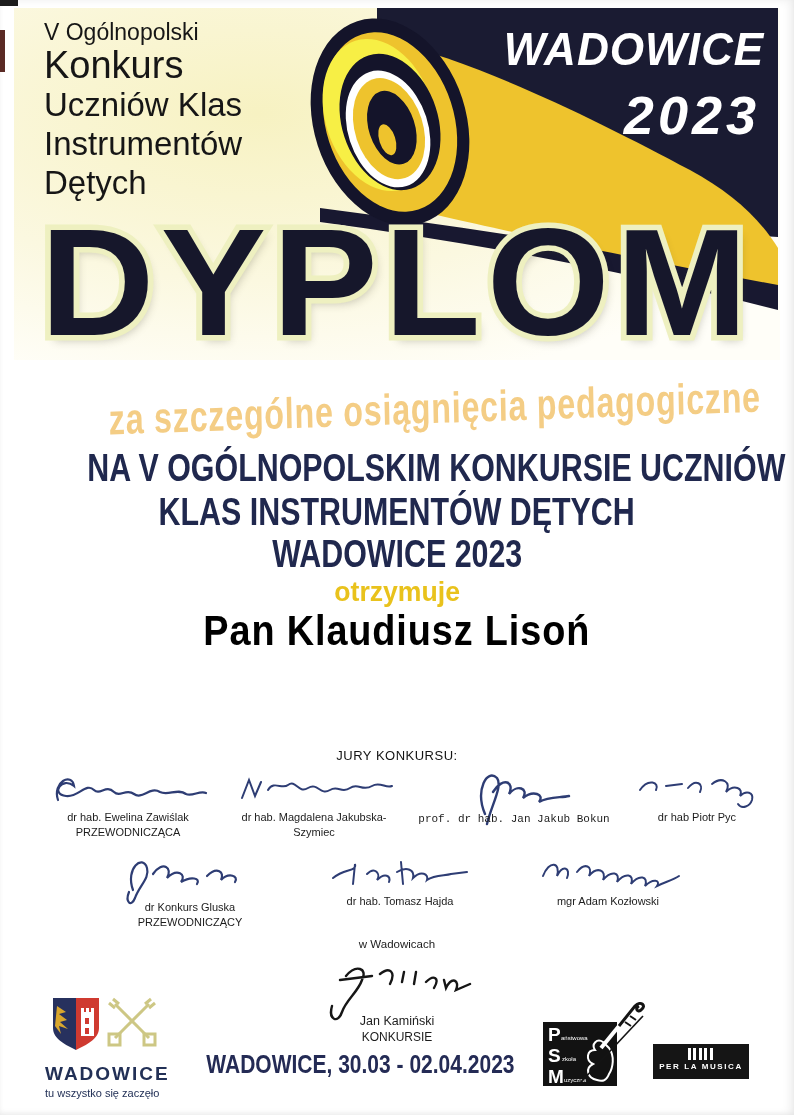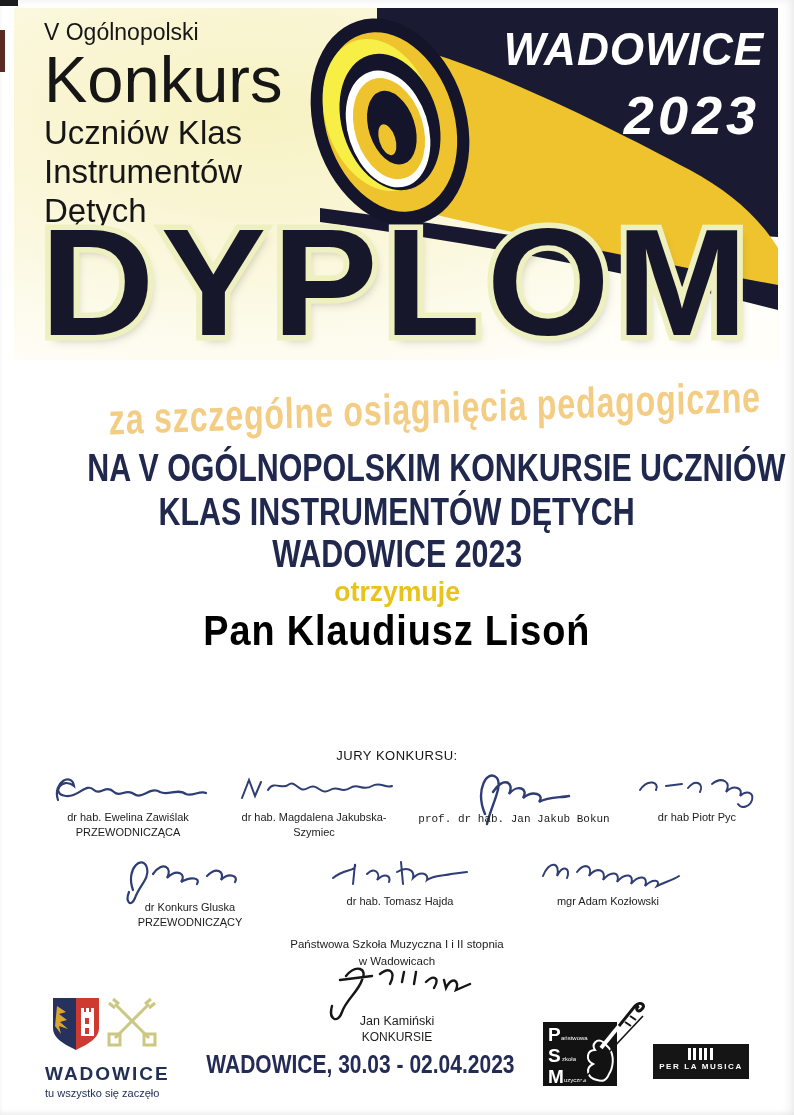--- a/index.html
+++ b/index.html
@@ -13,21 +13,21 @@
   .scan-sliver{position:absolute;left:0;top:30px;width:5px;height:42px;background:#5a2a24;}
 
   
   .header-bg{
     position:absolute;left:14px;top:8px;width:766px;height:352px;
     background:radial-gradient(ellipse at 32% 30%, #f7f2c2 0%, #fbf8e0 48%, #fffef8 80%);
   }
   .header-art{position:absolute;left:0;top:0;pointer-events:none;}
   .comp-title{position:absolute;left:44px;top:20px;color:#161616;line-height:1.12;}
   .comp-title .l1{font-size:23px;}
-  .comp-title .l2{font-size:65px;line-height:1.05;}
+  .comp-title .l2{font-size:38px;line-height:1.05;}
   .comp-title .l3{font-size:33px;line-height:1.18;}
   .banner-text{position:absolute;right:30px;top:22px;text-align:right;color:#ffffff;
     font-weight:bold;font-style:italic;}
   .banner-text .city{font-size:46px;letter-spacing:1px;transform:scaleX(.96);transform-origin:right;}
   .banner-text .year{font-size:54px;letter-spacing:4px;margin-top:8px;padding-right:4px;}
 
   .dyplom-wrap{position:absolute;left:0;top:206px;width:794px;text-align:center;}
   .dyplom{font-size:152px;font-weight:bold;letter-spacing:6px;line-height:1;
     display:inline-block;transform:scaleX(1.04);white-space:nowrap;}
   .dyplom-outline{position:absolute;left:0;right:0;color:#16172b;
@@ -194,21 +194,20 @@
     <div class="jury-cell jc7">
       <svg class="sig" width="150" height="50" viewBox="0 0 150 50">
         <path d="M10,26 C16,10 28,12 24,26 C30,14 38,18 34,28 M44,22 C52,12 60,16 56,26 C64,16 74,20 70,30 C78,20 88,22 84,32 C92,22 102,24 98,34 C106,24 116,26 112,36 C120,28 128,30 124,36 C132,32 140,30 146,26" fill="none" stroke="#2e3d74" stroke-width="2" stroke-linecap="round"></path>
       </svg>
       <div class="jury-name">mgr Adam Kozłowski</div>
       <div class="jury-role"></div>
     </div>
   </div>
 
   <div class="school">
-    <div>Państwowa Szkoła Muzyczna I i II stopnia</div>
     <div>w Wadowicach</div>
   </div>
 
   <svg class="dir-sig" width="170" height="60" viewBox="0 0 170 60">
     <path d="M34,16 C44,4 56,8 50,20 C46,32 34,40 30,52 C26,64 16,60 20,46 M28,20 L60,16 M68,14 C78,6 84,12 78,24 M90,22 L92,12 M102,24 L104,12 M114,22 C122,14 128,18 122,28 M132,20 L134,28 C140,16 148,20 144,30 L158,24" fill="none" stroke="#161616" stroke-width="2.4" stroke-linecap="round"></path>
   </svg>
   <div class="dir-name">Jan Kamiński</div>
   <div class="dir-title">KONKURSIE</div>
 
   <div class="city-logo">

